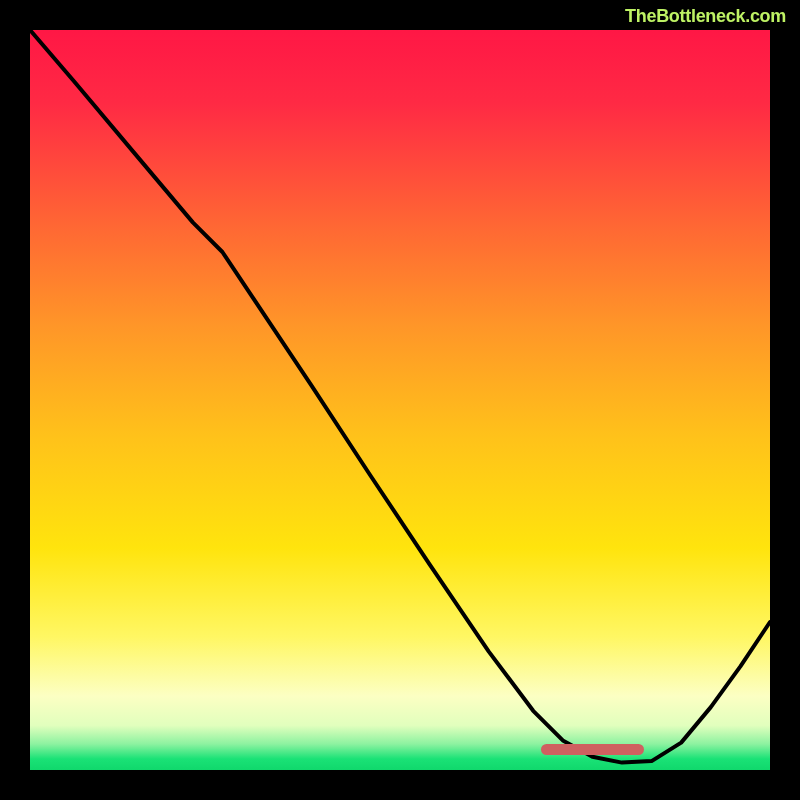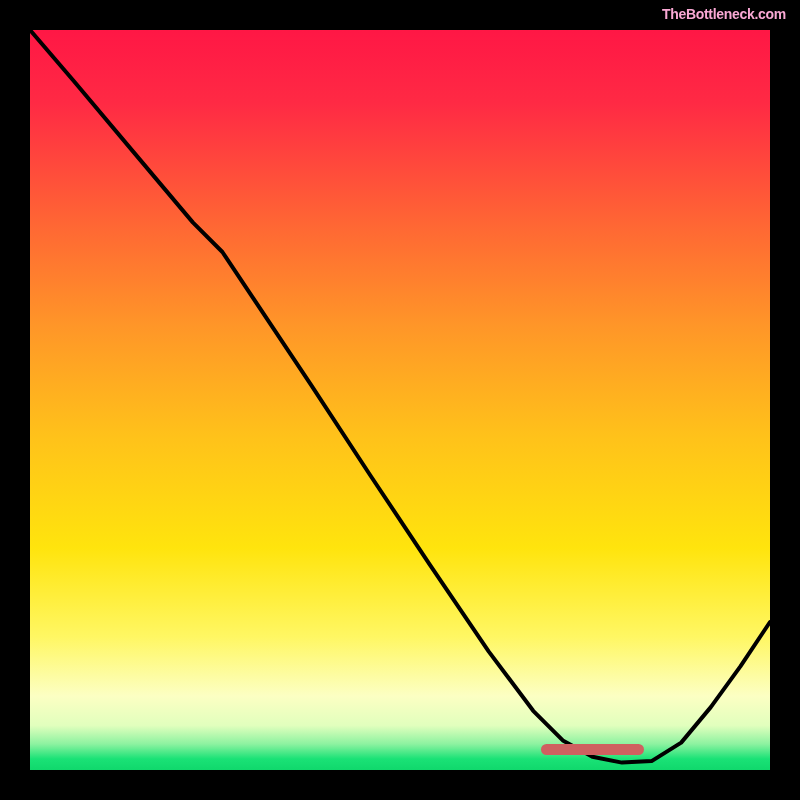--- a/index.html
+++ b/index.html
@@ -38,23 +38,23 @@
   .marker {
     position: absolute;
     height: 11px;
     border-radius: 6px;
     background: #cf6060;
   }
   .watermark {
     position: absolute;
     top: 6px;
     right: 14px;
-    color: #f9a8d4;
+    color: #bef264;
     font-weight: 600;
-    font-size: 14px;
+    font-size: 18px;
     letter-spacing: -0.3px;
   }
 </style>
 </head>
 <body>
 
 <div class="outer">
   <div class="watermark">TheBottleneck.com</div>
 
   <div class="plot">

